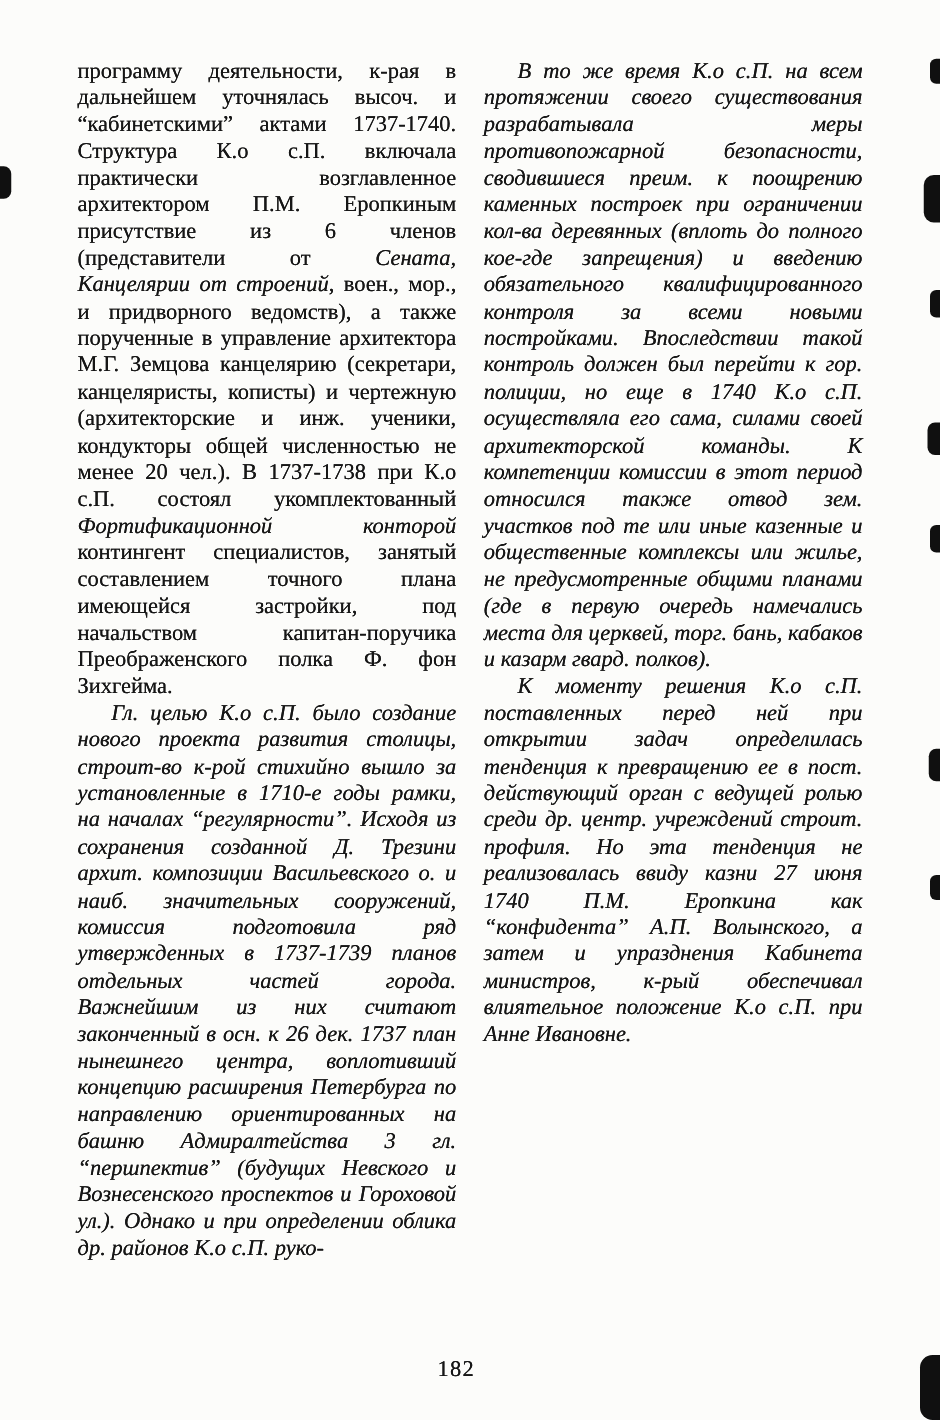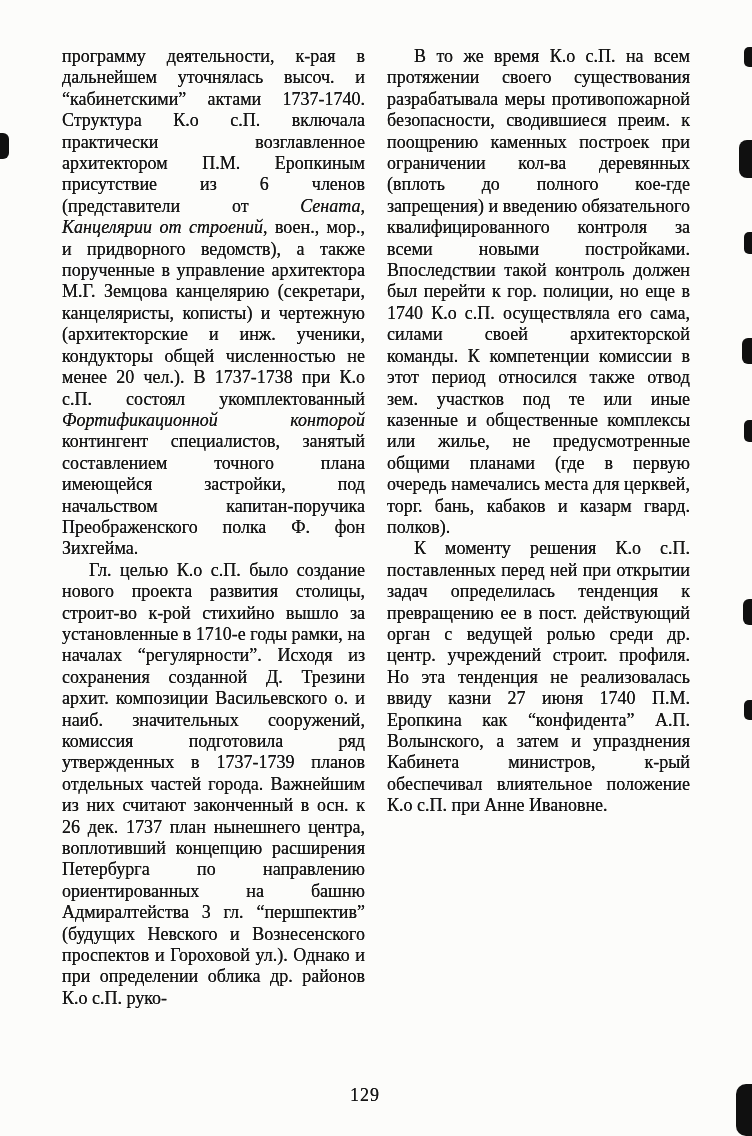--- a/index.html
+++ b/index.html
@@ -34,20 +34,21 @@
   }
   .para {
     margin: 0;
     font-size: 18px;
     line-height: 21.4px;
     text-align: justify;
     text-shadow: 0 0 0.45px currentColor; 
   }
   .para.indent {
     text-indent: 27px;
+    font-style: italic;
   }
   .italic {
     font-style: italic;
   }
   .page-number {
     position: absolute;
     left: 0;
     width: 730px;
     top: 1085px;
     text-align: center;
@@ -69,21 +70,21 @@
     <div class="col">
         <p class="para"><span>программу деятельности, к-рая в дальнейшем уточнялась высоч. и “кабинетскими” актами 1737-1740. Структура К.о с.П. включала практически возглавленное архитектором П.М. Еропкиным присутствие из 6 членов (представители от </span><span class="italic">Сената, Канцелярии от строений</span><span>, воен., мор., и придворного ведомств), а также порученные в управление архитектора М.Г. Земцова канцелярию (секретари, канцеляристы, кописты) и чертежную (архитекторские и инж. ученики, кондукторы общей численностью не менее 20 чел.). В 1737-1738 при К.о с.П. состоял укомплектованный </span><span class="italic">Фортификационной конторой</span><span> контингент специалистов, занятый составлением точного плана имеющейся застройки, под начальством капитан-поручика Преображенского полка Ф. фон Зихгейма.</span></p>
         <p class="para indent"><span>Гл. целью К.о с.П. было создание нового проекта развития столицы, строит-во к-рой стихийно вышло за установленные в 1710-е годы рамки, на началах “регулярности”. Исходя из сохранения созданной Д. Трезини архит. композиции Васильевского о. и наиб. значительных сооружений, комиссия подготовила ряд утвержденных в 1737-1739 планов отдельных частей города. Важнейшим из них считают законченный в осн. к 26 дек. 1737 план нынешнего центра, воплотивший концепцию расширения Петербурга по направлению ориентированных на башню Адмиралтейства 3 гл. “першпектив” (будущих Невского и Вознесенского проспектов и Гороховой ул.). Однако и при определении облика др. районов К.о с.П. руко-</span></p>
       </div>
     <div class="col">
         <p class="para indent"><span>В то же время К.о с.П. на всем протяжении своего существования разрабатывала меры противопожарной безопасности, сводившиеся преим. к поощрению каменных построек при ограничении кол-ва деревянных (вплоть до полного кое-где запрещения) и введению обязательного квалифицированного контроля за всеми новыми постройками. Впоследствии такой контроль должен был перейти к гор. полиции, но еще в 1740 К.о с.П. осуществляла его сама, силами своей архитекторской команды. К компетенции комиссии в этот период относился также отвод зем. участков под те или иные казенные и общественные комплексы или жилье, не предусмотренные общими планами (где в первую очередь намечались места для церквей, торг. бань, кабаков и казарм гвард. полков).</span></p>
         <p class="para indent"><span>К моменту решения К.о с.П. поставленных перед ней при открытии задач определилась тенденция к превращению ее в пост. действующий орган с ведущей ролью среди др. центр. учреждений строит. профиля. Но эта тенденция не реализовалась ввиду казни 27 июня 1740 П.М. Еропкина как “конфидента” А.П. Волынского, а затем и упразднения Кабинета министров, к-рый обеспечивал влиятельное положение К.о с.П. при Анне Ивановне.</span></p>
       </div>
   </div>
 
-  <div class="page-number">129</div>
+  <div class="page-number">182</div>
 
   <div class="art" style="left:0;top:133px;width:9px;height:26px;border-radius:0 6px 6px 0"></div>
   <div class="art" style="right:0;top:47px;width:8px;height:20px;border-radius:5px 0 0 5px"></div>
   <div class="art" style="right:0;top:140px;width:13px;height:38px;border-radius:8px 0 0 8px"></div>
   <div class="art" style="right:0;top:232px;width:8px;height:22px;border-radius:5px 0 0 5px"></div>
   <div class="art" style="right:0;top:338px;width:10px;height:26px;border-radius:6px 0 0 6px"></div>
   <div class="art" style="right:0;top:420px;width:8px;height:22px;border-radius:5px 0 0 5px"></div>
   <div class="art" style="right:0;top:599px;width:9px;height:26px;border-radius:6px 0 0 6px"></div>
   <div class="art" style="right:0;top:700px;width:8px;height:20px;border-radius:5px 0 0 5px"></div>
   <div class="art" style="right:0;top:1084px;width:16px;height:52px;border-radius:10px 0 0 10px"></div>

